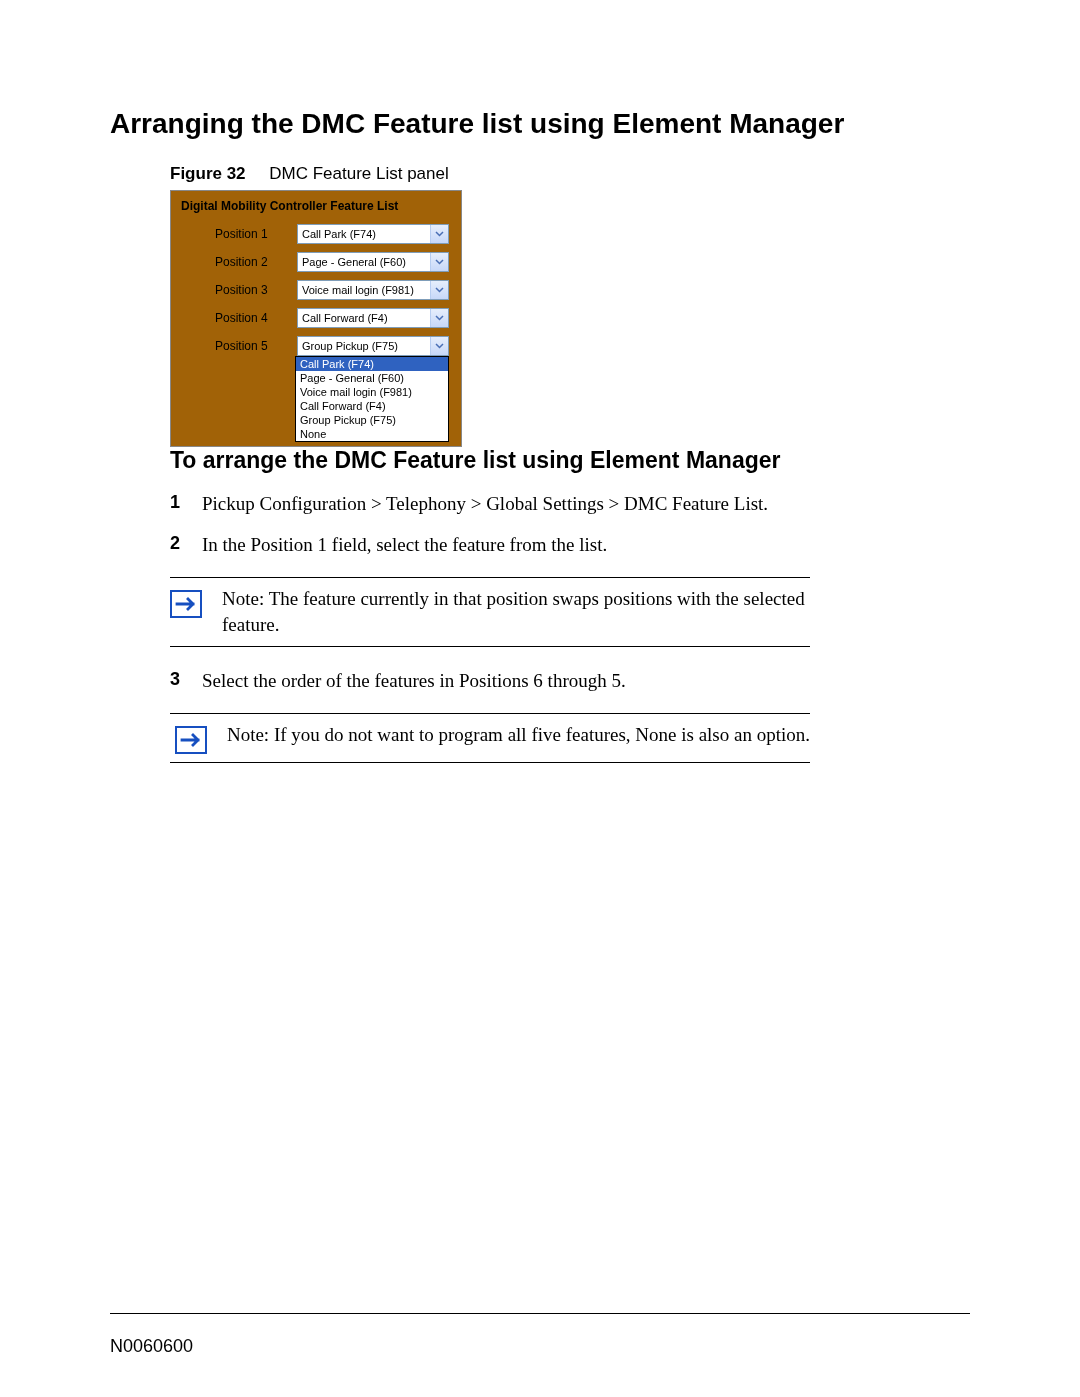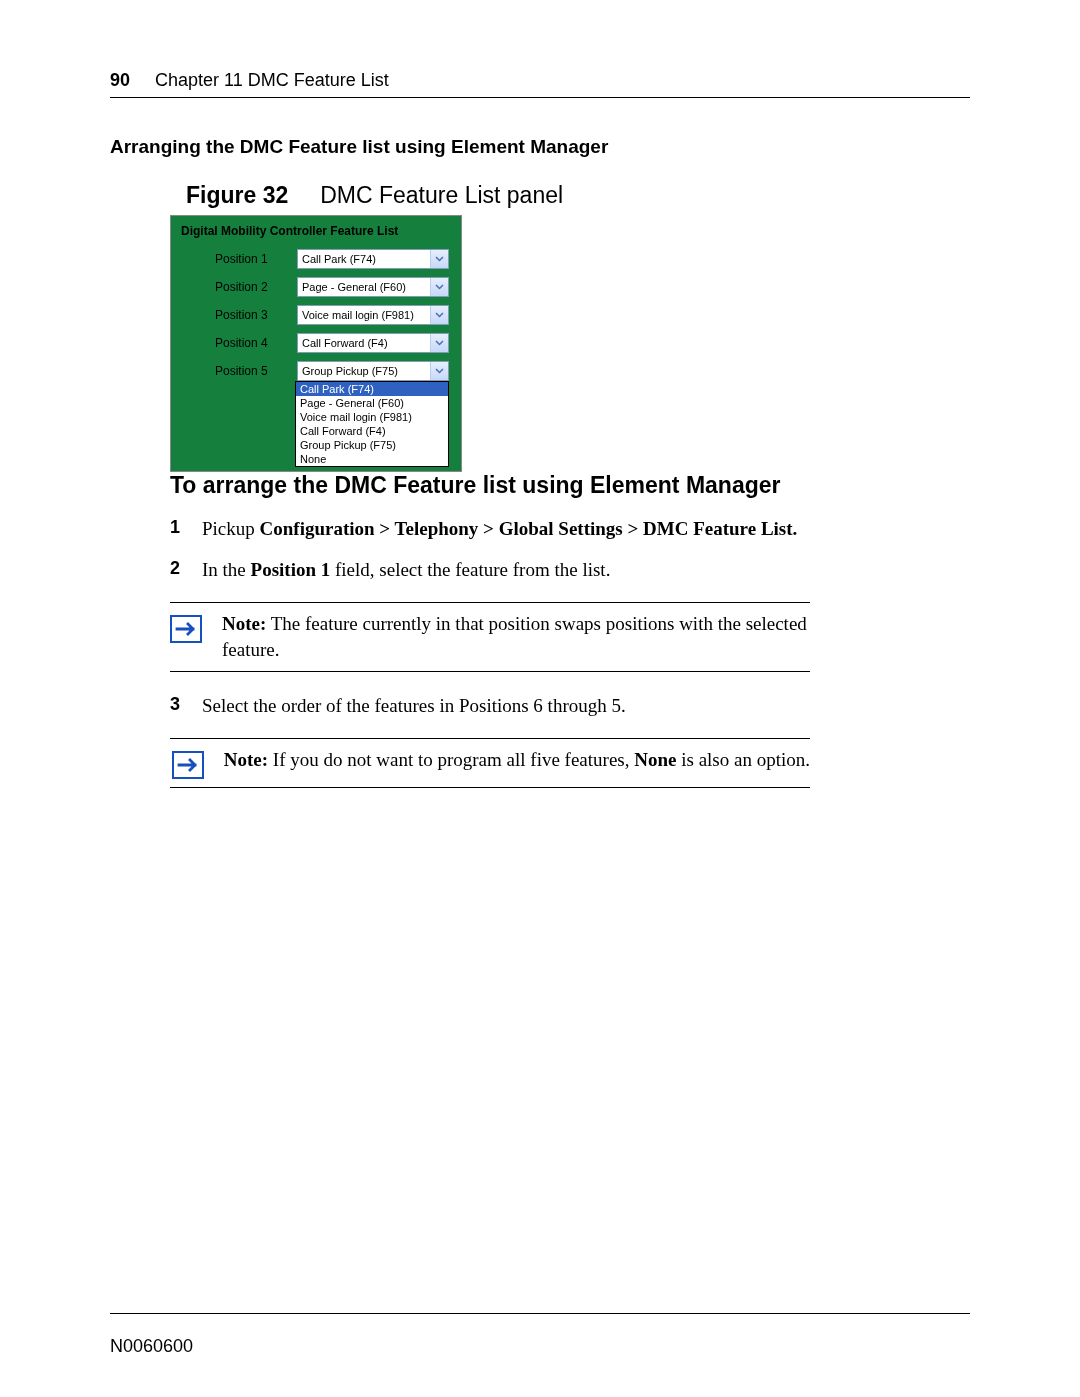--- a/index.html
+++ b/index.html
@@ -19,38 +19,38 @@
     flex-direction: column;
   }
   .running-head {
     border-bottom: 1.5px solid #000;
     padding-bottom: 6px;
     font-size: 18px;
     font-family: Arial, sans-serif;
   }
   .running-head .pnum { font-weight: bold; }
   .h1 {
-    font-size: 19px;
+    font-size: 28px;
     font-weight: bold;
     font-family: Arial, sans-serif;
     margin-top: 38px;
     margin-bottom: 24px;
   }
   .figcap {
-    font-size: 23px;
-    font-family: Arial, sans-serif;
-    margin-left: 76px;
+    font-size: 17px;
+    font-family: Arial, sans-serif;
+    margin-left: 60px;
     margin-bottom: 6px;
   }
   .figcap .fignum { font-weight: bold; }
   .panel-wrap { margin-left: 60px; }
   .panel {
     width: 290px;
     border: 1px solid #888;
-    background: #15803d;
+    background: #a16207;
     font-family: Tahoma, Arial, sans-serif;
     font-size: 12px;
     padding: 8px 0 4px 0;
   }
   .panel-title {
     font-weight: bold;
     padding: 0 10px 10px 10px;
     font-size: 12px;
   }
   .field-row {
@@ -119,21 +119,21 @@
     display: flex;
     margin-bottom: 16px;
   }
   .step .num {
     flex: 0 0 32px;
     font-weight: bold;
     font-family: Arial, sans-serif;
     font-size: 18px;
   }
   .step .body { flex: 1; line-height: 1.3; }
-  .bold { font-weight: bold; }
+  .bold { font-weight: normal; }
   .note-block {
     margin-left: 60px;
     width: 640px;
   }
   .note-rule {
     border-top: 1.2px solid #000;
     margin: 4px 0;
   }
   .note-content {
     display: flex;
@@ -169,25 +169,20 @@
     padding-top: 22px;
     font-size: 18px;
     font-family: Arial, sans-serif;
   }
 </style>
 </head>
 <body>
 
 <div class="page">
 
-  <div class="running-head">
-    <span class="pnum">90</span>
-    <span>&nbsp;&nbsp;&nbsp;</span>
-    <span>Chapter 11  DMC Feature List</span>
-  </div>
 
   <div class="h1">Arranging the DMC Feature list using Element Manager</div>
 
   <div class="figcap">
     <span class="fignum">Figure 32</span>
     <span>&nbsp;&nbsp;&nbsp;</span>
     <span>DMC Feature List panel</span>
   </div>
 
   <div class="panel-wrap">

